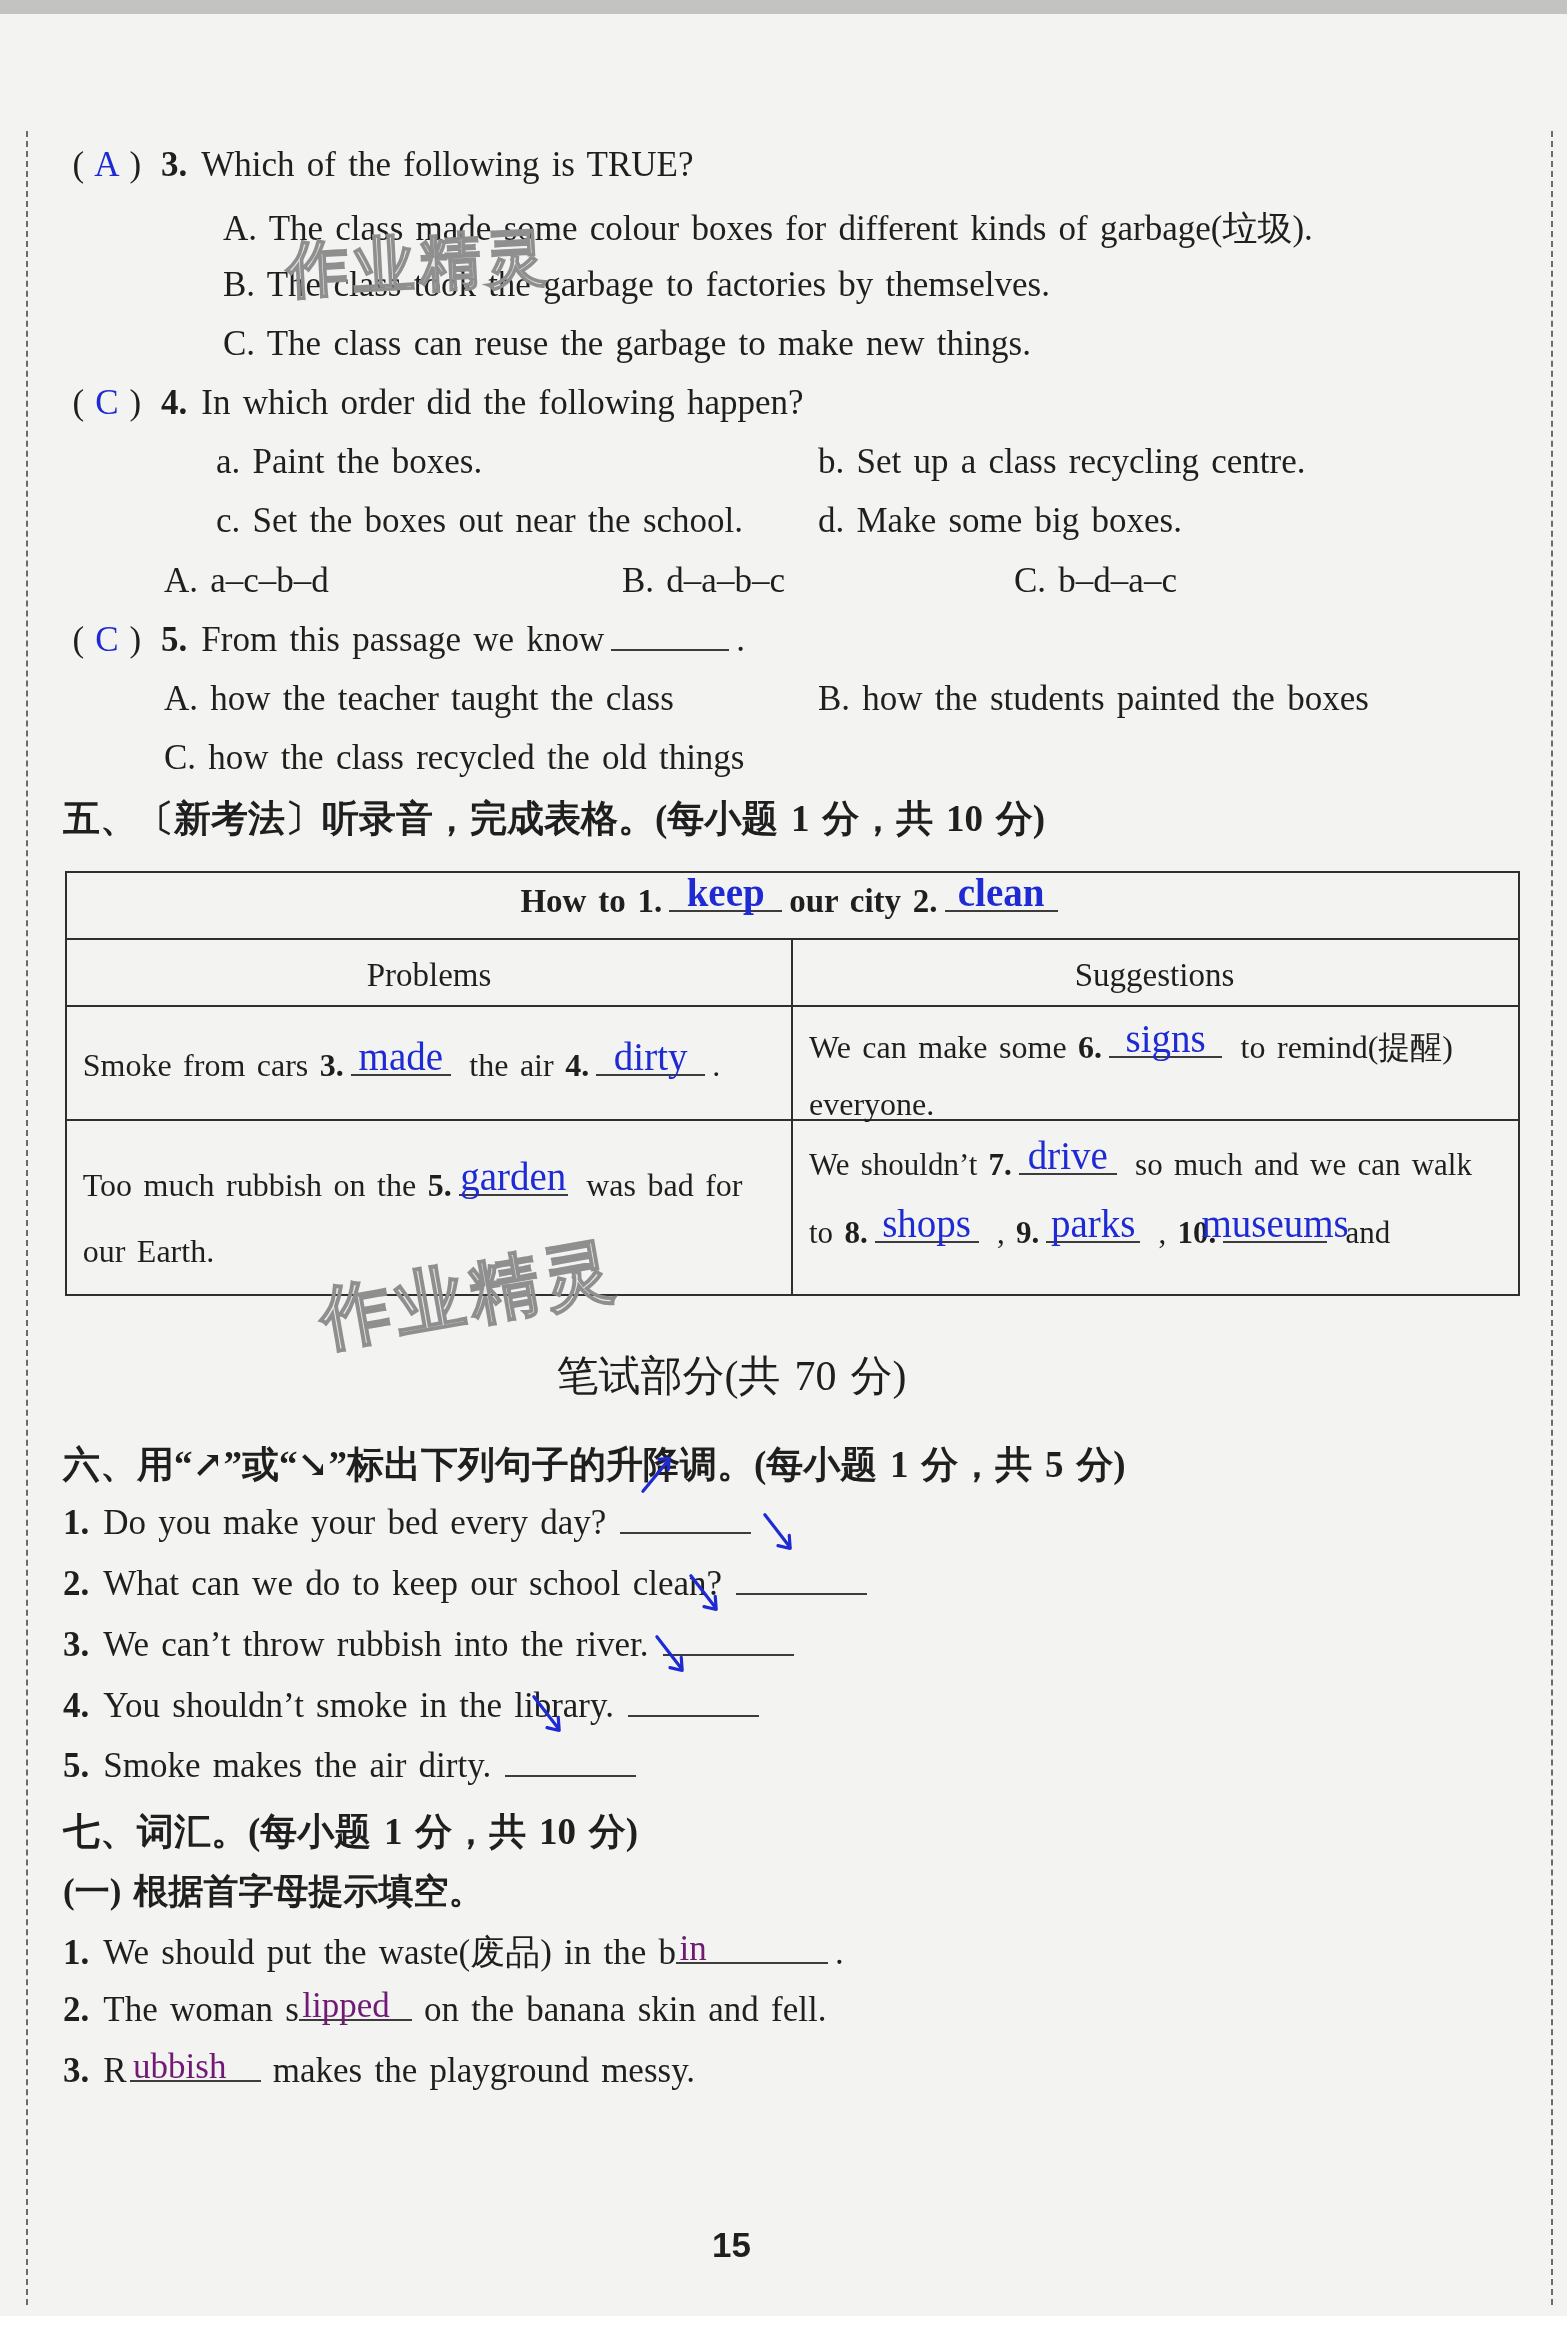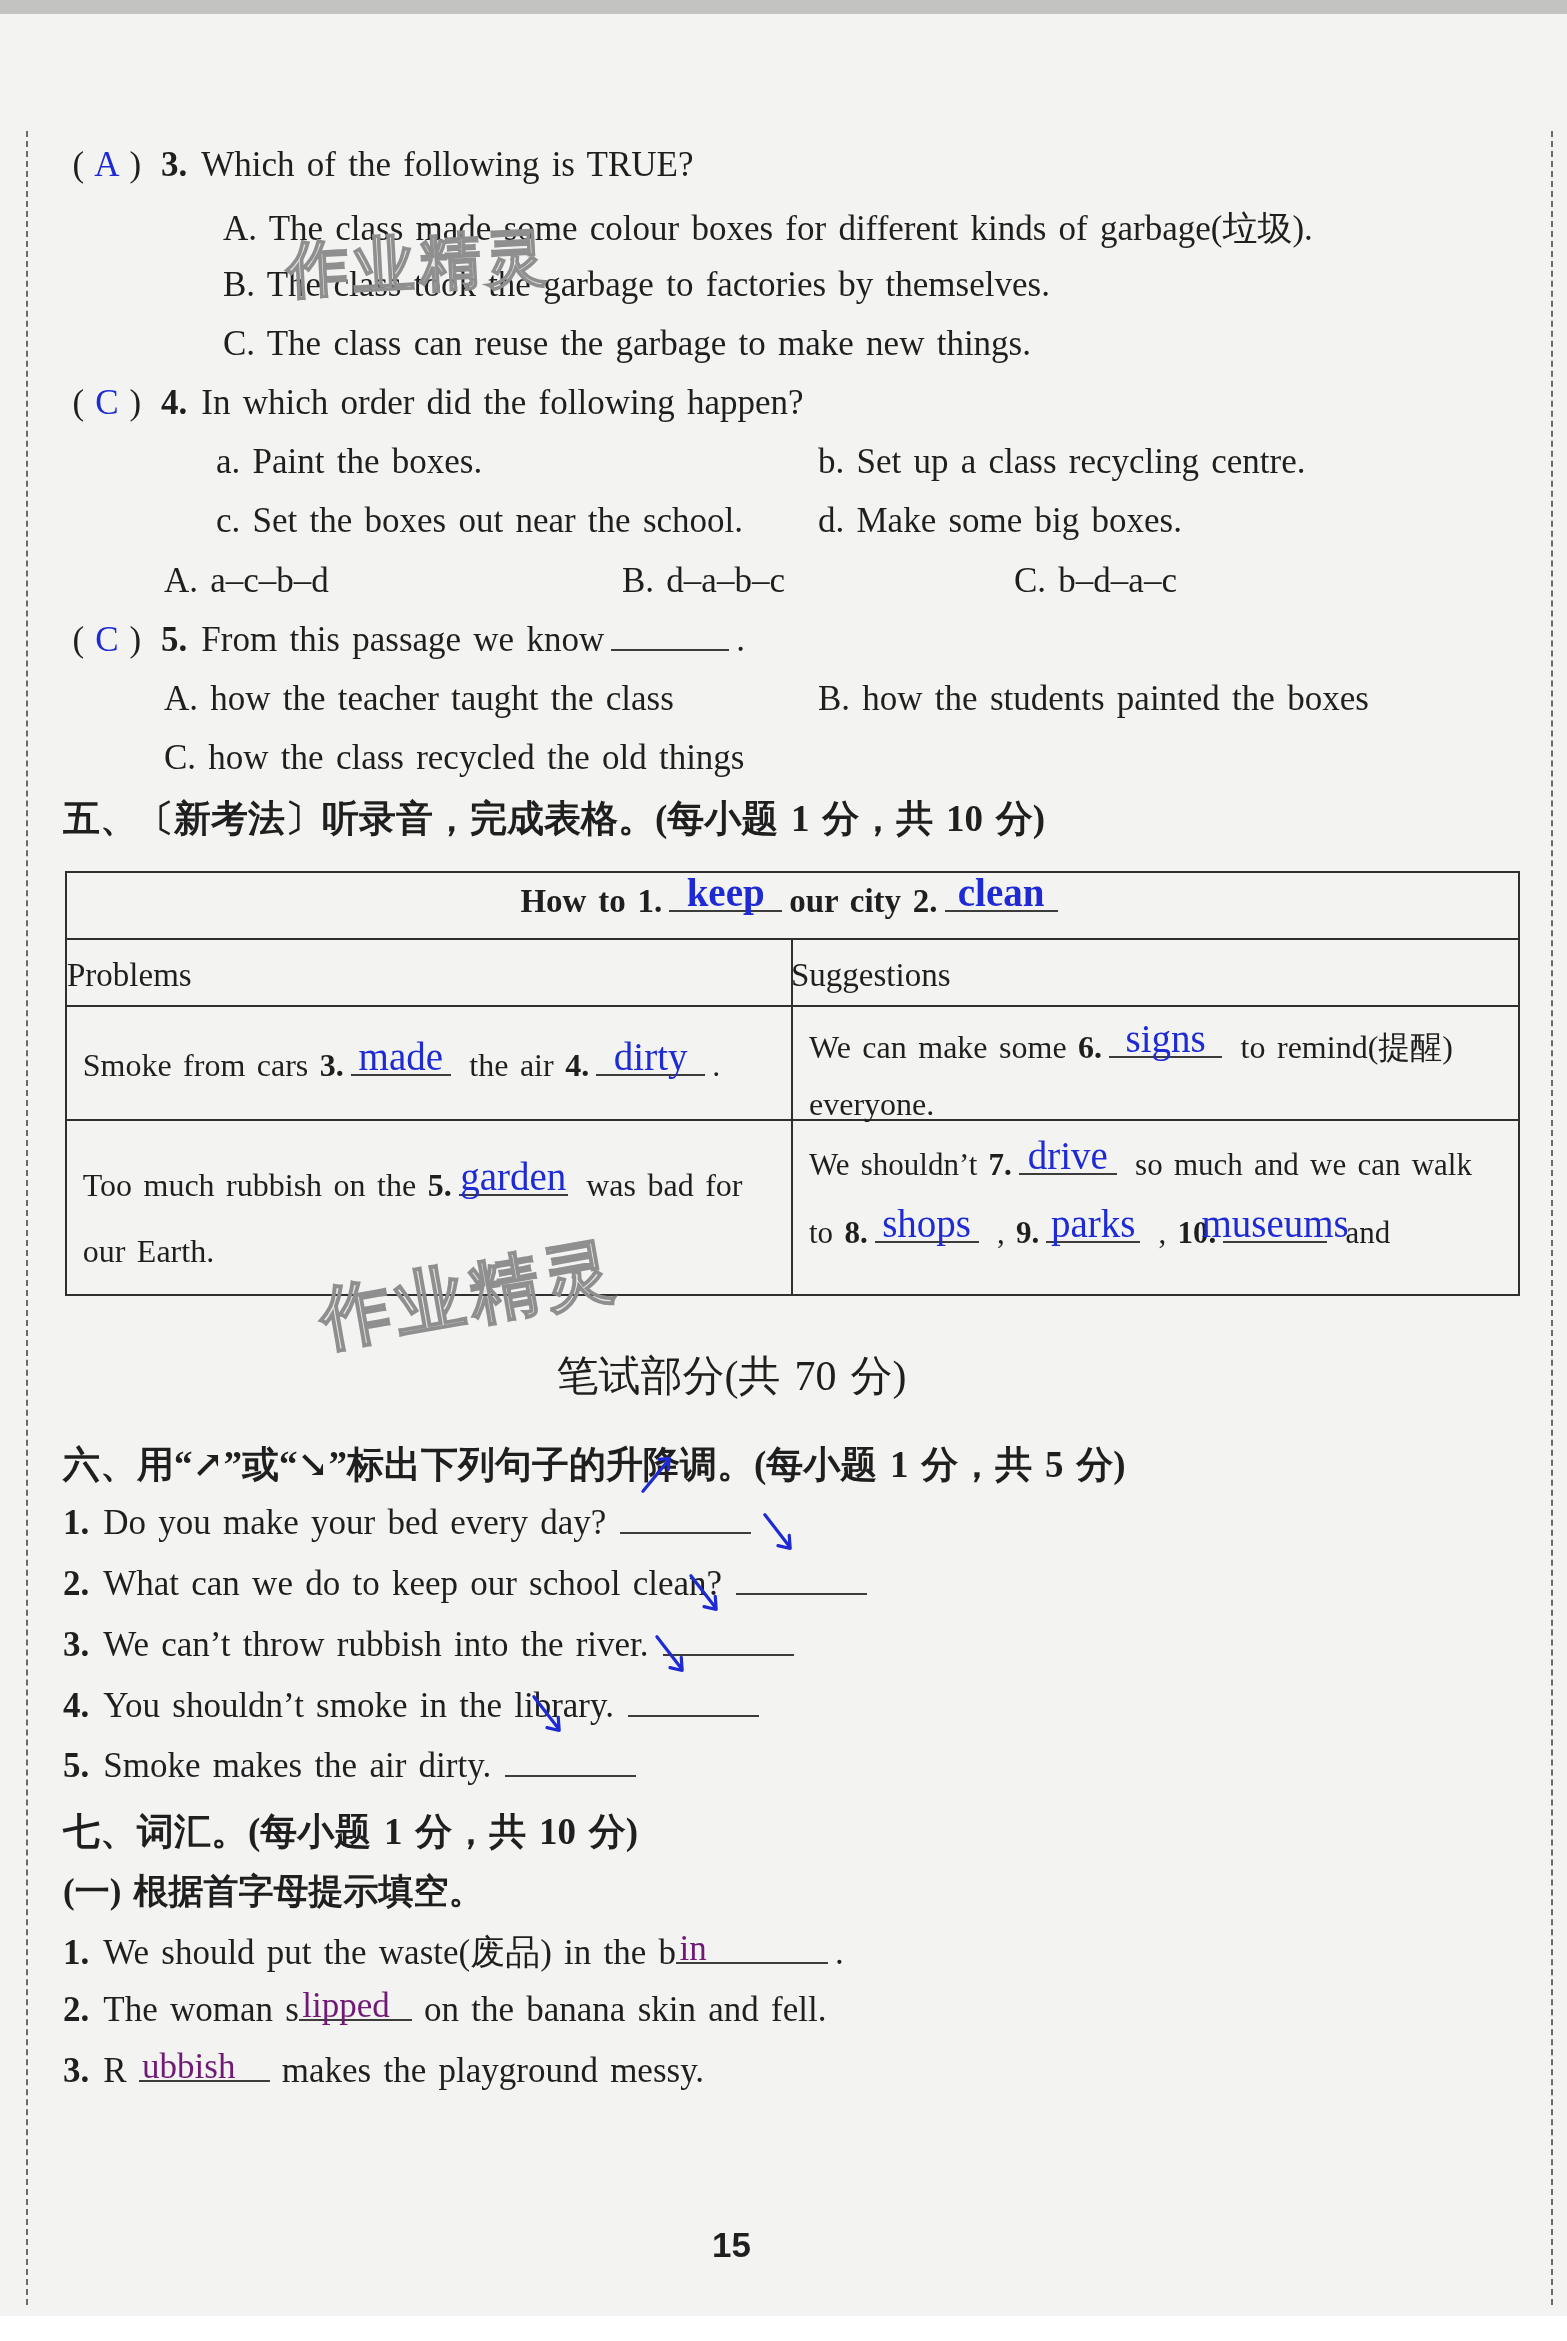--- a/index.html
+++ b/index.html
@@ -29,21 +29,21 @@
        stroke-width:3.4;stroke-linecap:round;stroke-linejoin:round;}
   .arr.up{left:17.4px;top:-56px;}
   .arr.dn{left:22.6px;top:-57px;}
   
   .tb{position:absolute;left:65px;top:871px;width:1451px;height:421px;
       border:2.6px solid #2f2f2f;font-size:32px;overflow:hidden;}
   .tb .hline{position:absolute;left:0;width:100%;border-top:2.6px solid #2f2f2f;}
   .tb .vline{position:absolute;left:724px;top:65px;bottom:0;border-left:2.6px solid #2f2f2f;}
   .titlerow{position:absolute;left:0;top:10.4px;width:100%;text-align:center;
             font-weight:bold;font-size:33px;white-space:nowrap;}
-  .hcell{position:absolute;top:84px;font-size:33px;}
+  .hcell{position:absolute;top:84px;text-align:center;font-size:33px;}
   .cell{position:absolute;white-space:nowrap;}
   .wm{position:absolute;font-family:"DejaVu Sans",sans-serif;font-weight:bold;
       color:rgba(140,140,140,0.12);-webkit-text-stroke:1.7px #8f8f8f;
       letter-spacing:5.2px;white-space:nowrap;z-index:5;}
   .wm1{left:287px;top:223px;font-size:61px;transform:rotate(-3deg);}
   .wm2{left:319px;top:1248px;font-size:70px;transform:rotate(-10deg);}
   .center-wrap{position:absolute;left:0;width:1463px;text-align:center;}
   .pageno{font-weight:bold;font-size:35px;font-family:"Liberation Sans","DejaVu Sans",sans-serif;}
   .wh{font-size:42px;font-weight:normal;}
 </style>
@@ -154,21 +154,21 @@
   <div class="line cn" style="left:63px;top:1807px">七、词汇。(每小题 1 分，共 10 分)</div>
   <div class="line cn cnr" style="left:63px;top:1868px;font-size:35px">(一) 根据首字母提示填空。</div>
 
   <div class="line" style="left:63px;top:1929px">
     <span class="bnum">1.</span><span>We should put the waste(废品) in the b</span><span class="blank" style="width:152px;margin-left:0"><span class="bans7">in</span></span><span>.</span>
   </div>
   <div class="line" style="left:63px;top:1990px">
     <span class="bnum">2.</span><span>The woman s</span><span class="blank" style="width:113px;margin-left:0;margin-right:12.2px"><span class="bans7">lipped</span></span><span>on the banana skin and fell.</span>
   </div>
   <div class="line" style="left:63px;top:2051px">
-    <span class="bnum">3.</span><span>R</span><span class="blank" style="width:131px;margin-left:12px;margin-right:12.2px"><span class="bans7">ubbish</span></span><span>makes the playground messy.</span>
+    <span class="bnum">3.</span><span>R</span><span class="blank" style="width:131px;margin-left:3px;margin-right:12.2px"><span class="bans7">ubbish</span></span><span>makes the playground messy.</span>
   </div>
 
   <div class="center-wrap" style="top:2225px">
     <span class="pageno">15</span>
   </div>
 
   <div class="botband"></div>
 </div>
 
 

